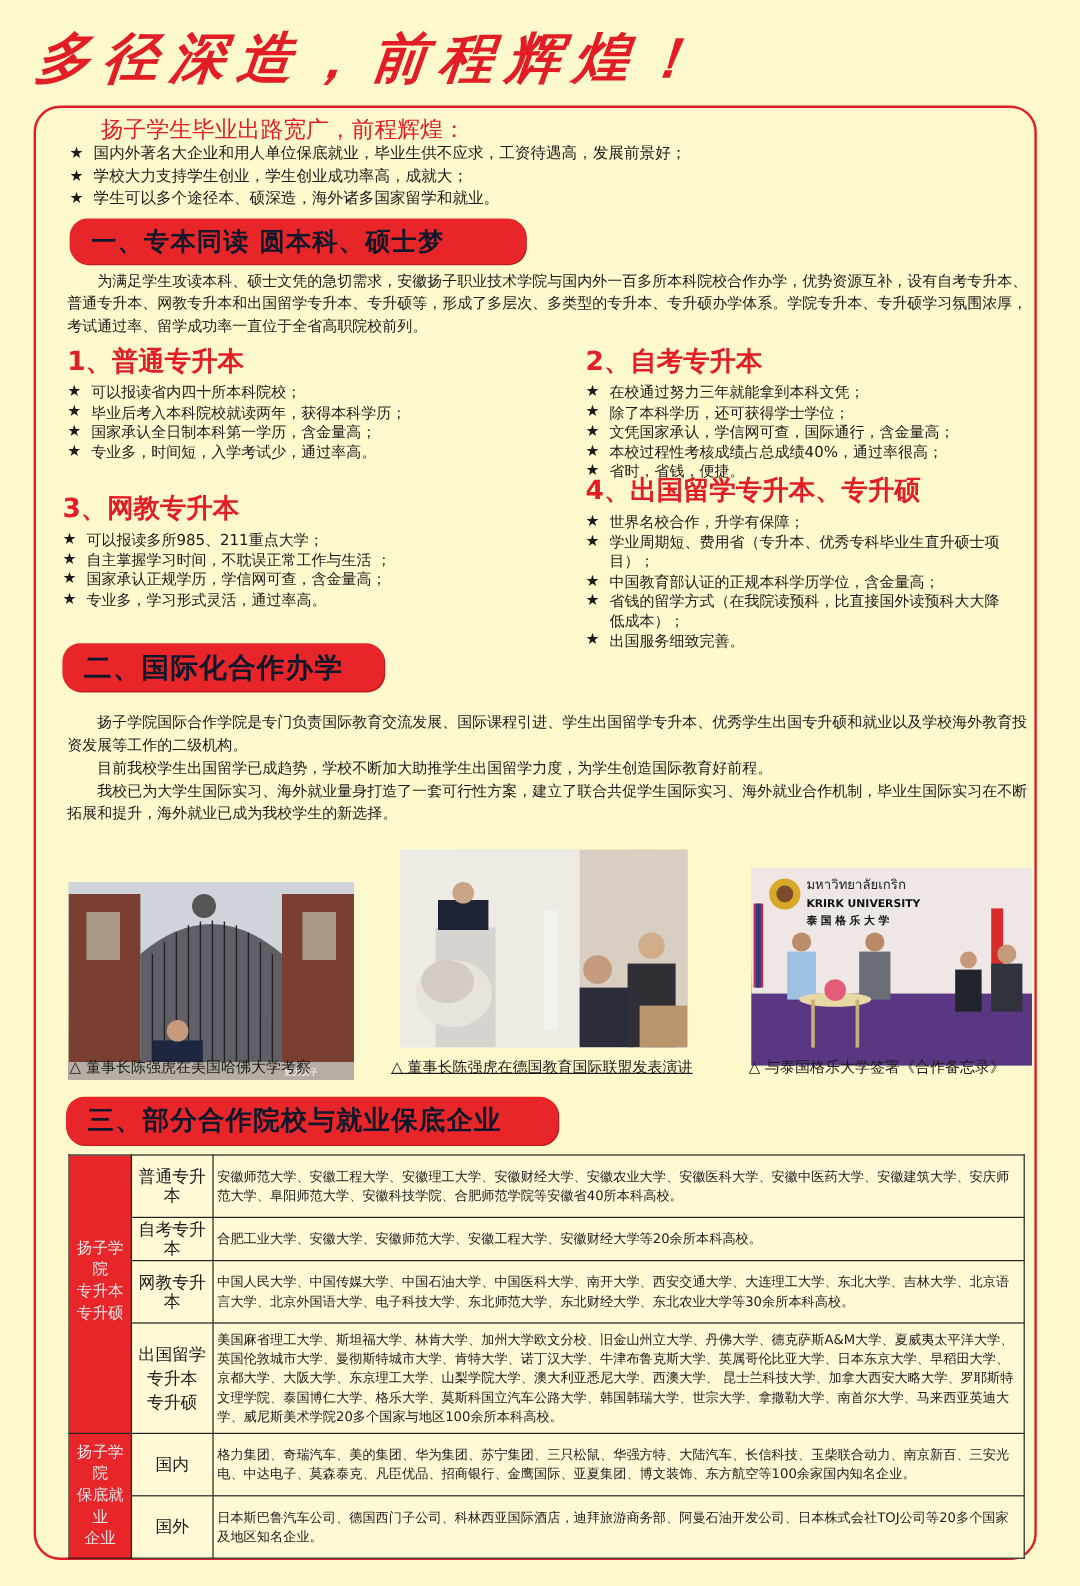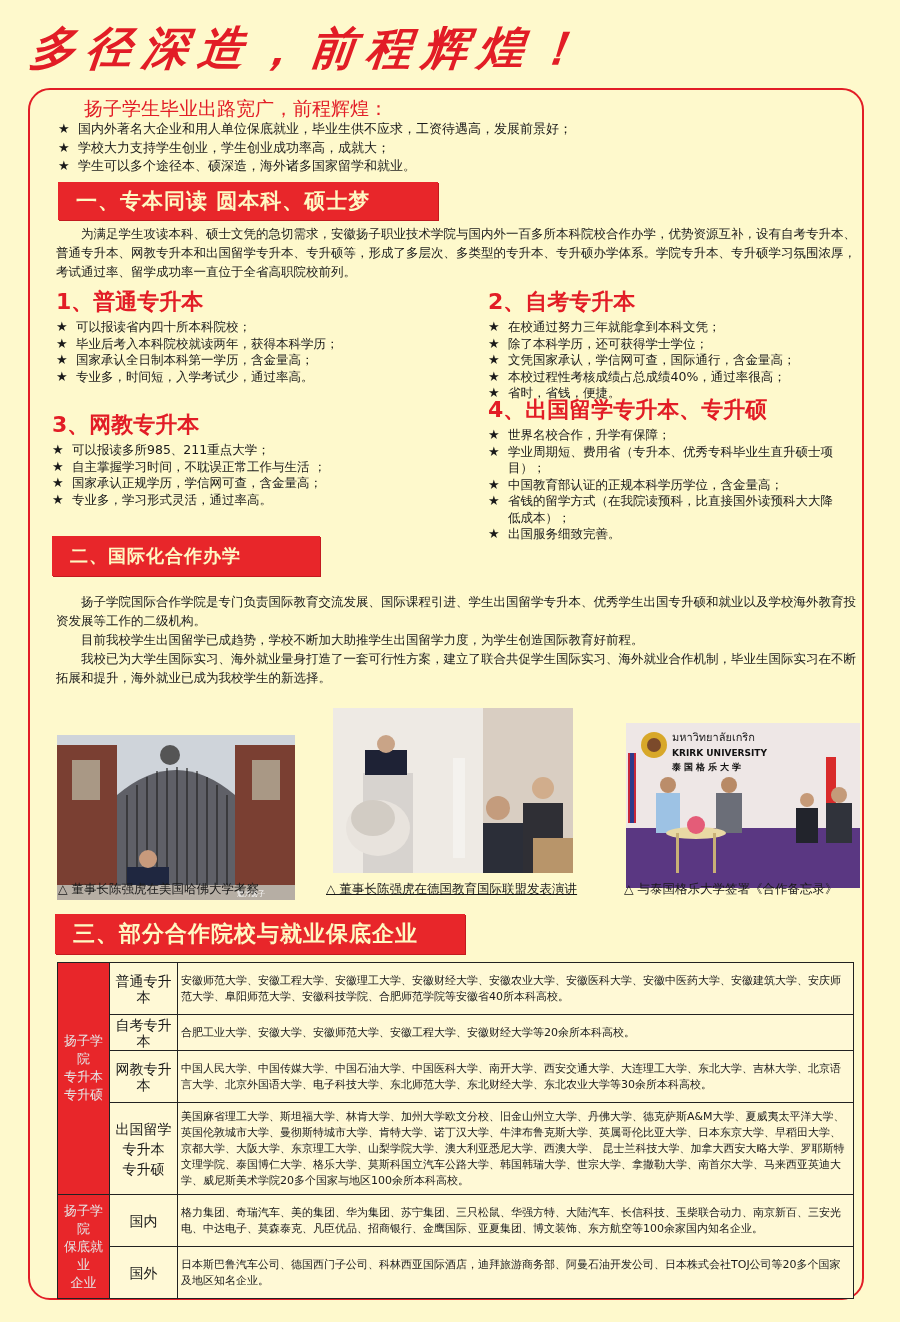--- a/index.html
+++ b/index.html
@@ -18,27 +18,28 @@
     position: absolute; left: 28px; top: 88px; width: 836px; height: 1212px;
     border: 2px solid #e21d26; border-radius: 22px;
   }
 
   .intro { position: absolute; left: 58px; top: 98px; width: 800px; }
   .intro-title { color: #e21d26; font-size: 19px; padding-left: 26px; line-height: 20px; margin-bottom: 2px; }
   .star-line { font-size: 13px; line-height: 18.5px; display: flex; }
   .star-line .star { width: 20px; flex: 0 0 20px; font-size: 13px; }
 
   .sec-banner {
-    position: absolute; background: #e8262a; color: #fef9c3;
+    position: absolute; background: #e8262a; color: #0f172a;
     font-weight: bold; font-size: 21px; letter-spacing: 1px;
     padding: 0 18px; display: flex; align-items: center;
     box-shadow: 1px 1px 0 #c21a1f;
+    border-radius: 15px;
   }
   .sec1 { left: 58px; top: 182px; width: 380px; height: 38px; }
-  .sec2 { left: 52px; top: 536px; width: 268px; height: 40px; font-size: 18px; }
+  .sec2 { left: 52px; top: 536px; width: 268px; height: 40px; font-size: 23px; }
   .sec3 { left: 55px; top: 914px; width: 410px; height: 40px; font-size: 22px; }
 
   .para { position: absolute; font-size: 12.5px; line-height: 19px; }
   .para p { text-indent: 2em; }
   .para1 { left: 56px; top: 224px; width: 810px; }
   .para2 { left: 56px; top: 592px; width: 800px; }
 
   .sub { position: absolute; }
   .sub-title { color: #e21d26; font-weight: bold; font-size: 22px; line-height: 28px; margin-bottom: 3px; }
   .sub .star-line { font-size: 12.5px; line-height: 16.5px; }

